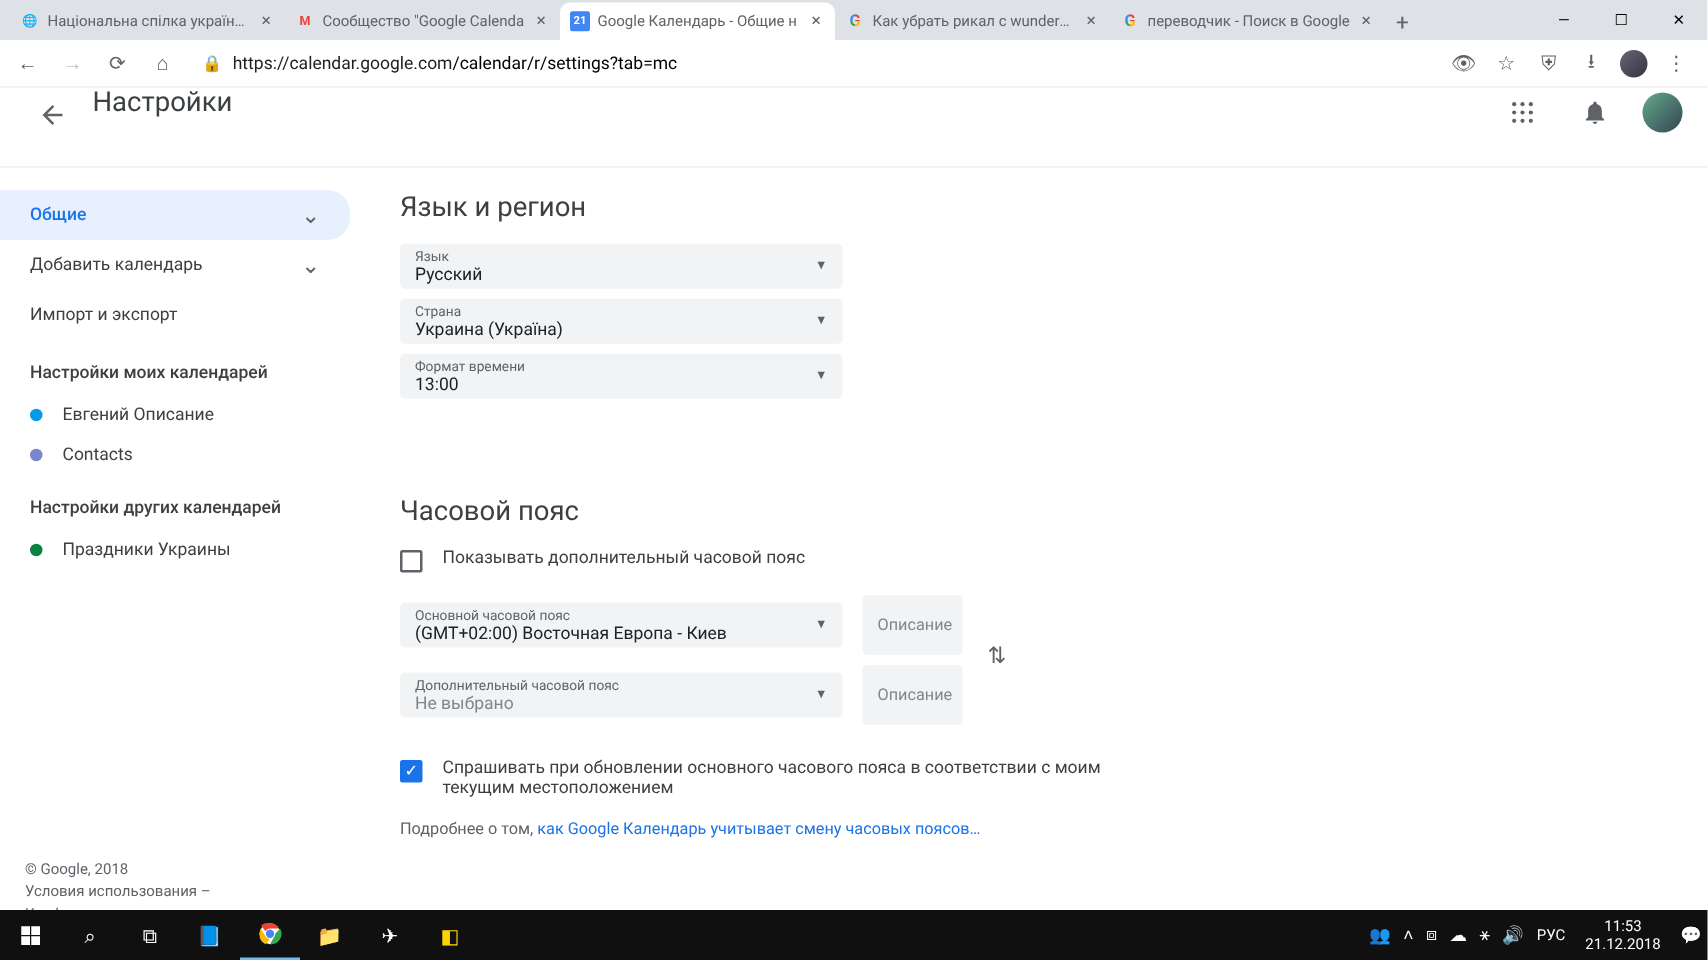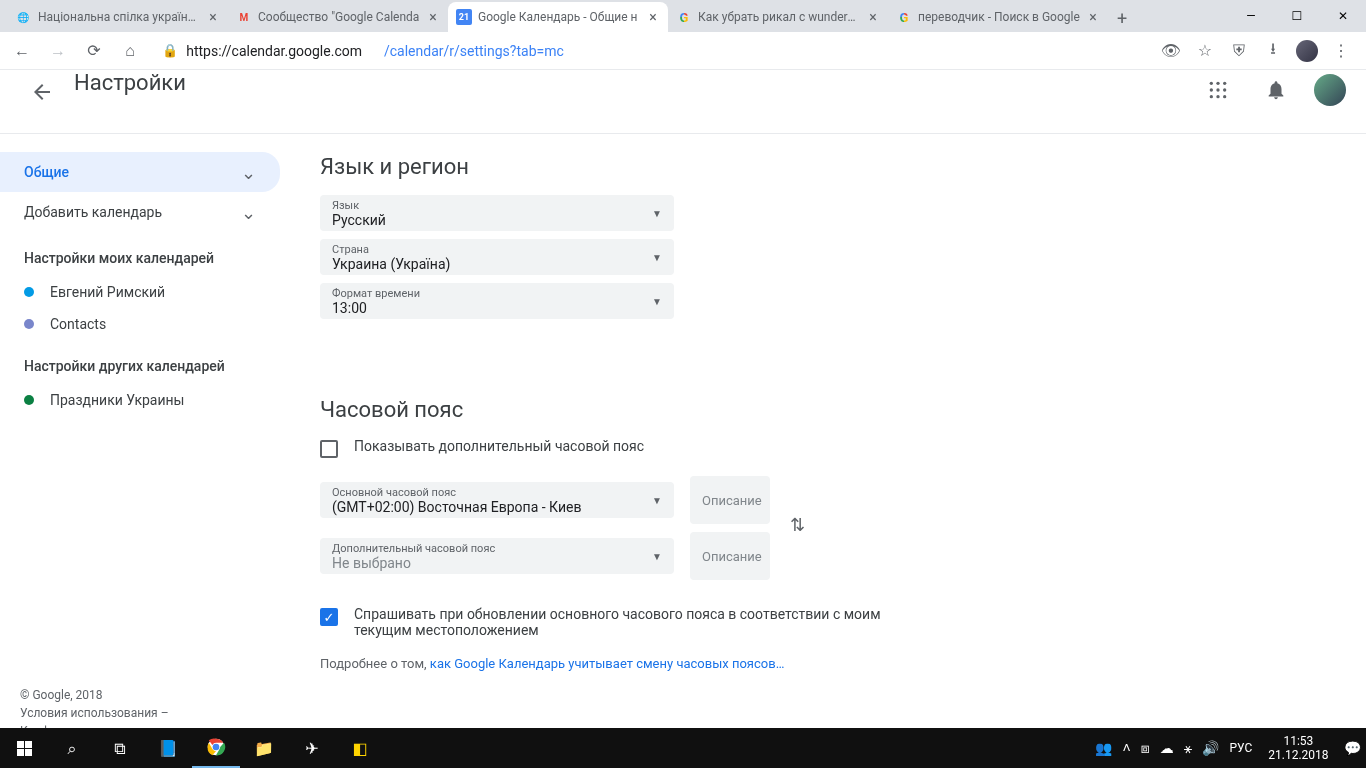--- a/index.html
+++ b/index.html
@@ -16,21 +16,21 @@
 .window-controls { margin-left: auto; display: flex; }
 .wc-btn { width: 46px; height: 32px; display: flex; align-items: center; justify-content: center; font-size: 12px; color: #000; cursor: pointer; }
 
 
 .addr-bar { height: 38px; background: #fff; border-bottom: 1px solid #e8eaed; display: flex; align-items: center; padding: 0 8px; gap: 8px; }
 .nav-btn { width: 28px; height: 28px; display: flex; align-items: center; justify-content: center; color: #5f6368; cursor: pointer; border-radius: 50%; }
 .nav-btn.disabled { color: #bdc1c6; }
 .url-box { flex: 1; height: 28px; display: flex; align-items: center; padding: 0 10px; font-size: 14px; color: #202124; }
 .url-secure { color: #5f6368; margin-right: 8px; font-size: 13px; }
 .url-host { color: #202124; }
-.url-path { color: #3b82f6; margin-left: 22px; }
+.url-path { color: #000000; }
 .toolbar-right { display: flex; align-items: center; gap: 12px; padding-right: 6px; }
 .toolbar-icon { width: 22px; height: 22px; display: flex; align-items: center; justify-content: center; color: #5f6368; cursor: pointer; }
 .avatar-sm { width: 22px; height: 22px; border-radius: 50%; background: linear-gradient(135deg,#667,#334); }
 
 
 .app-header { height: 64px; border-bottom: 1px solid #e8eaed; display: flex; align-items: flex-start; padding: 0 20px; }
 .back-arrow { width: 44px; height: 44px; display: flex; align-items: center; justify-content: center; color: #5f6368; cursor: pointer; border-radius: 50%; }
 .app-title { font-size: 22px; color: #3c4043; margin-left: 10px; }
 .app-header-right { margin-left: auto; display: flex; align-items: center; gap: 18px; }
 .hdr-icon { width: 40px; height: 40px; display: flex; align-items: center; justify-content: center; color: #5f6368; cursor: pointer; border-radius: 50%; }
@@ -181,25 +181,28 @@
 
   <div class="sidebar">
     <div class="side-item active">
       <span>Общие</span>
       <span class="chev">⌄</span>
     </div>
     <div class="side-item">
       <span>Добавить календарь</span>
       <span class="chev">⌄</span>
     </div>
+    <div class="side-item">
+      <span>Импорт и экспорт</span>
+    </div>
 
     <div class="side-section-title">Настройки моих календарей</div>
     <div class="cal-item">
       <span class="cal-dot" style="background:#039be5"></span>
-      <span>Евгений Римский</span>
+      <span>Евгений Описание</span>
     </div>
     <div class="cal-item">
       <span class="cal-dot" style="background:#7986cb"></span>
       <span>Contacts</span>
     </div>
 
     <div class="side-section-title">Настройки других календарей</div>
     <div class="cal-item">
       <span class="cal-dot" style="background:#0b8043"></span>
       <span>Праздники Украины</span>

